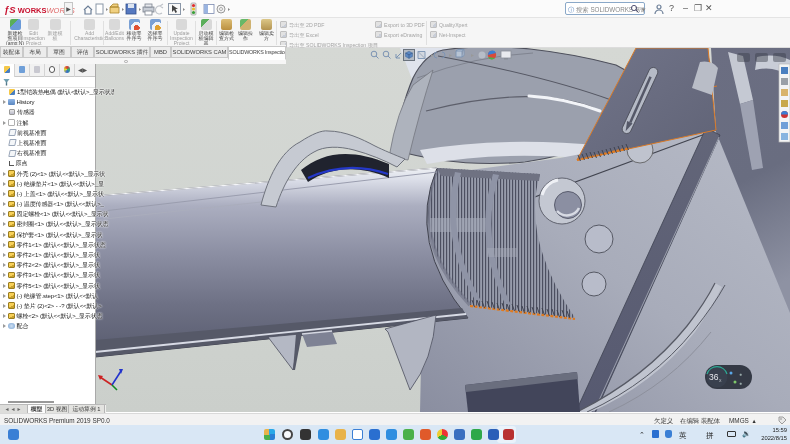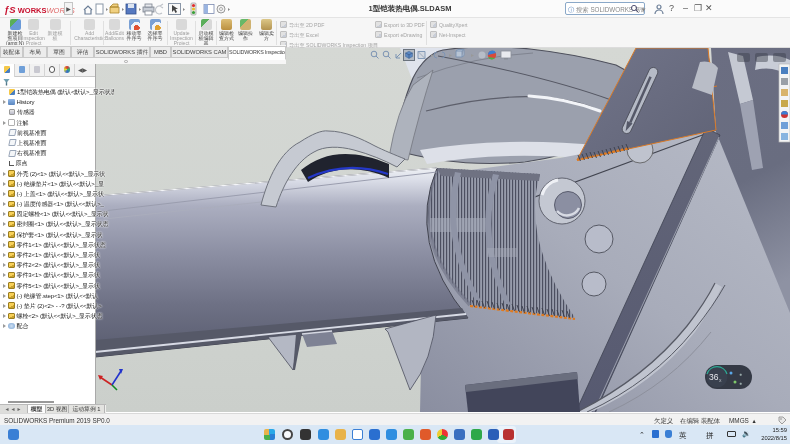--- a/index.html
+++ b/index.html
@@ -287,21 +287,20 @@
     <rect x="111" y="1" width="5" height="12" rx="1" fill="#e8e8e8" stroke="#999" stroke-width="0.7"></rect>
     <circle cx="113.5" cy="3.5" r="1.6" fill="#e03030"></circle>
     <circle cx="113.5" cy="7" r="1.6" fill="#e8c030"></circle>
     <circle cx="113.5" cy="10.5" r="1.6" fill="#3aa03a"></circle>
     <rect x="124" y="2.5" width="10" height="9" fill="#fff" stroke="#7a89b0" stroke-width="0.8"></rect>
     <rect x="124" y="2.5" width="4" height="9" fill="#9ab4e0"></rect>
     <circle cx="141" cy="7" r="4" fill="#f2f2f2" stroke="#999" stroke-width="1"></circle>
     <circle cx="141" cy="7" r="1.5" fill="#fff" stroke="#999" stroke-width="0.8"></circle>
     <path d="M 148,6 l 2,1.5 l -2,1.5 Z" fill="#888"></path>
   </svg>
-  <div class="abs" id="wtitle">1型铠装热电偶.SLDASM</div>
   <div class="abs" id="searchbox"><span style="color:#4a7ab8;">ⓘ</span> 搜索 SOLIDWORKS 帮助</div>
   <svg class="abs" style="z-index:36;left:630px;top:4px;" width="18" height="10" viewBox="0 0 18 10">
       <circle cx="4" cy="4" r="2.6" fill="none" stroke="#557" stroke-width="1"></circle>
       <line x1="6" y1="6" x2="8.5" y2="8.5" stroke="#557" stroke-width="1"></line>
       <path d="M 12,4 l 3,2 l -3,2" fill="#888" stroke="none" transform="rotate(90 13.5 6)"></path>
     </svg>
   <svg class="abs" style="z-index:35;left:654px;top:4px;" width="10" height="10" viewBox="0 0 10 10">
       <circle cx="5" cy="3" r="2" fill="none" stroke="#6a7d96" stroke-width="1.2"></circle>
       <path d="M 1,10 a 4,4 0 0 1 8,0" fill="none" stroke="#6a7d96" stroke-width="1.2"></path>
     </svg>

